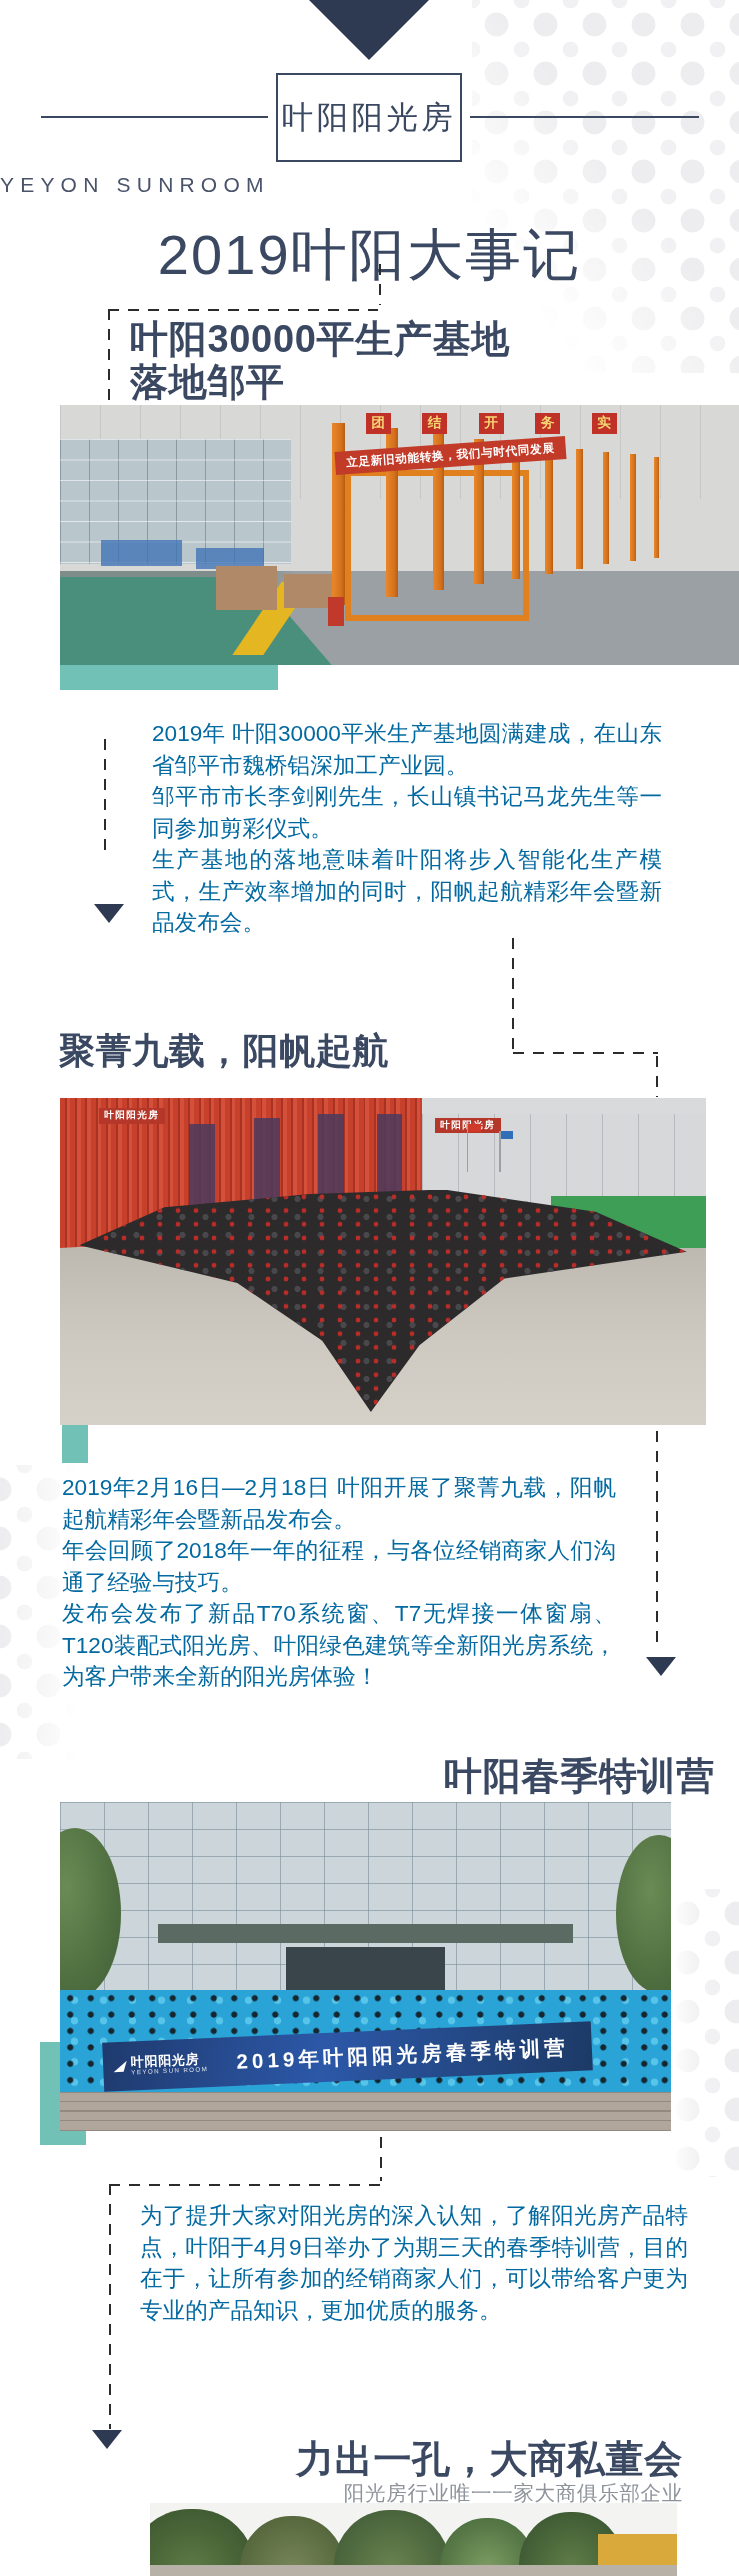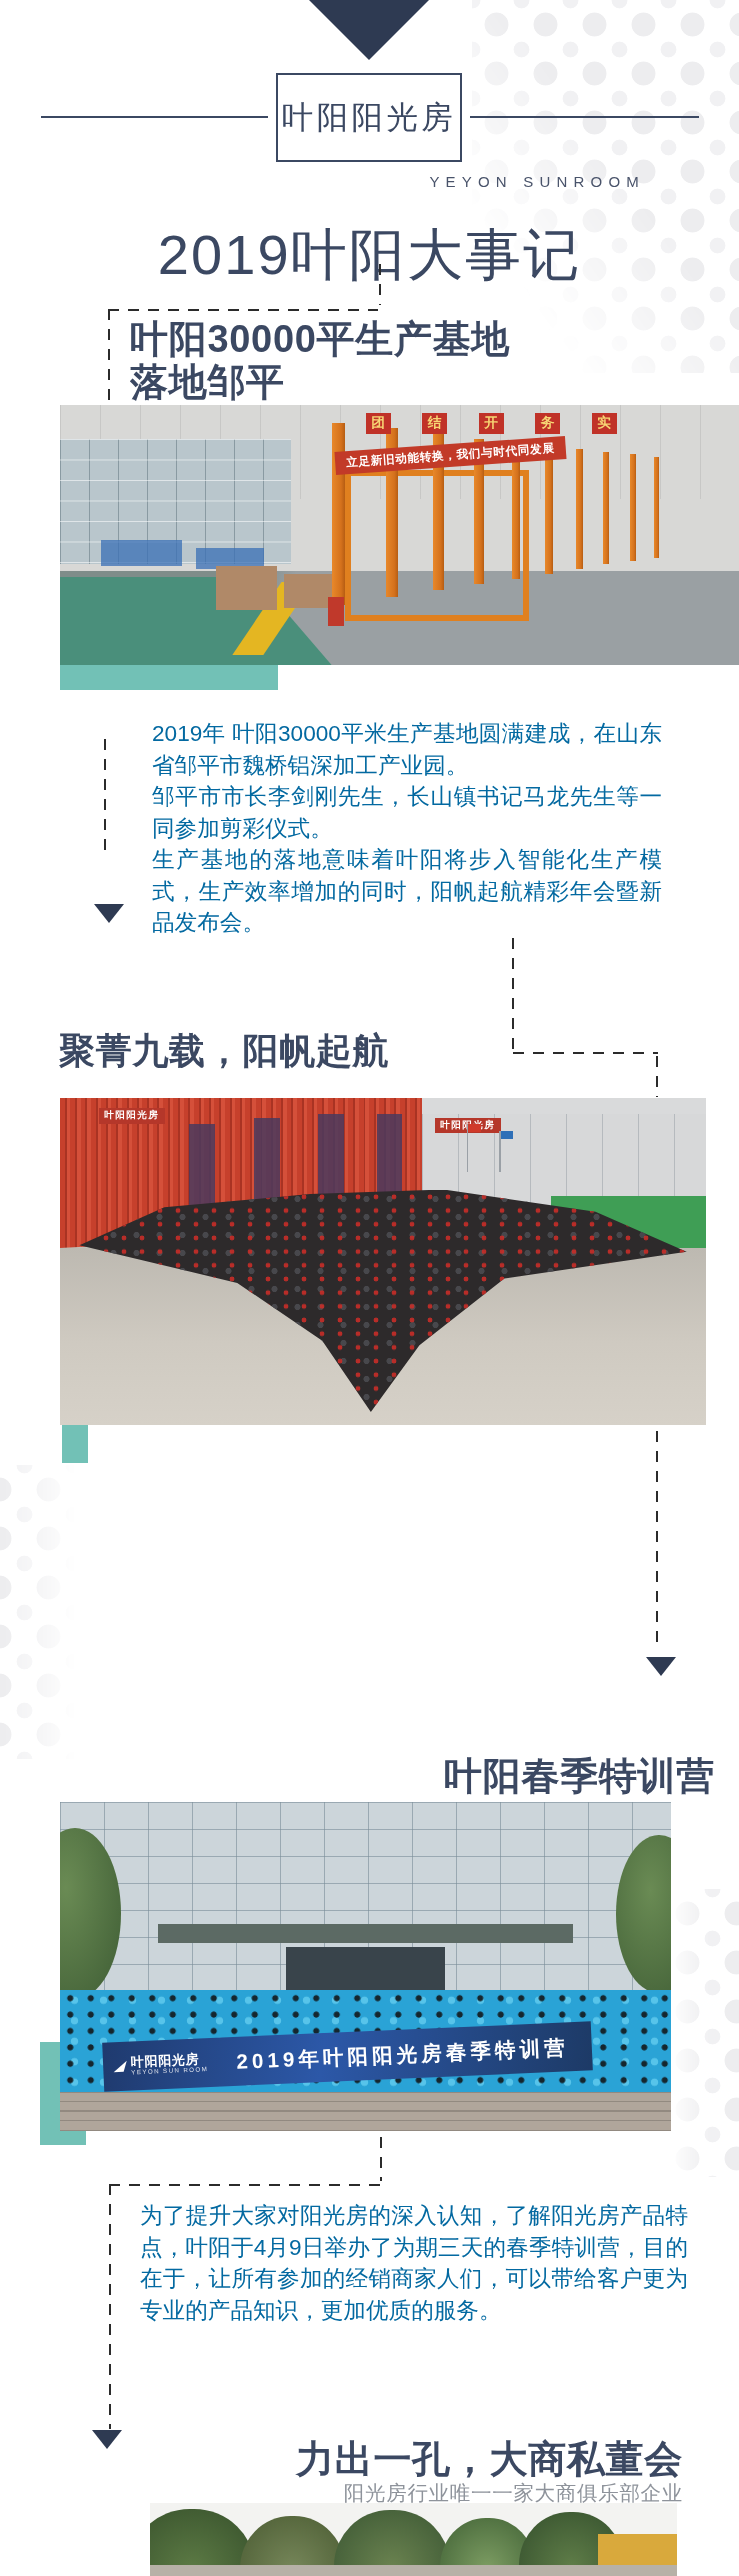--- a/index.html
+++ b/index.html
@@ -26,21 +26,21 @@
        border-top:19px solid #2e3a52;}
   .teal{background:#72c1b6;}
   .rule{height:2.1px;background:#3b4862;}
 
   
   .top-tri{width:0;height:0;border-left:60px solid transparent;border-right:60px solid transparent;
            border-top:60px solid #2e3a52;}
   .logo-box{box-sizing:border-box;width:186px;height:89px;border:2.1px solid #3b4862;
             display:flex;align-items:center;justify-content:center;
             font-size:31.5px;letter-spacing:3.4px;color:#3b4862;font-weight:500;}
-  .brand-sub{width:645px;text-align:right;font-size:15px;letter-spacing:6.2px;color:#49536a;}
+  .brand-sub{width:645px;text-align:left;font-size:21px;letter-spacing:6.2px;color:#49536a;}
   .page-title{width:739px;text-align:center;font-size:56px;letter-spacing:2.1px;color:#3b4862;font-weight:400;}
 
   
   .h1{font-weight:700;color:#3b4862;font-size:38px;line-height:43px;letter-spacing:0.7px;}
   .h2{font-weight:900;color:#3b4862;font-size:36px;letter-spacing:0.7px;white-space:nowrap;}
   .sub{font-size:20.5px;color:#8e939b;letter-spacing:0.7px;white-space:nowrap;}
   .body-text{font-size:22.6px;line-height:31.5px;color:#0369a1;text-align:justify;}
   .body-text p{margin:0;}
   .right{text-align:right;}
 
@@ -217,20 +217,25 @@
       <span>叶阳阳光房</span>
     </div>
     <span class="p2-pole" style="left:63%;top:8%;height:48px;"></span>
     <span class="p2-flag-r" style="left:63.2%;top:8%;"></span>
     <span class="p2-pole" style="left:68%;top:10%;height:41px;"></span>
     <span class="p2-flag-b" style="left:68.2%;top:10%;"></span>
     <div class="p2-crowd"></div>
   </div>
   <div class="abs teal" style="left:62px;top:1425px;width:26px;height:38px;"></div>
 
+  <div class="abs body-text" style="left:62px;top:1472px;width:554px;">
+    <p>2019年2月16日—2月18日 叶阳开展了聚菁九载，阳帆起航精彩年会暨新品发布会。</p>
+    <p>年会回顾了2018年一年的征程，与各位经销商家人们沟通了经验与技巧。</p>
+    <p>发布会发布了新品T70系统窗、T7无焊接一体窗扇、T120装配式阳光房、叶阳绿色建筑等全新阳光房系统，为客户带来全新的阳光房体验！</p>
+  </div>
   <div class="abs dash-v" style="left:656px;top:1431px;height:219px;"></div>
   <div class="abs tri" style="left:646px;top:1657px;"></div>
 
   <div class="abs h2 right" style="left:0;top:1751px;width:715px;font-size:38px;">叶阳春季特训营</div>
 
   <div class="abs teal" style="left:40px;top:2042px;width:46px;height:103px;"></div>
   <div class="photo" style="left:60px;top:1802px;width:611px;height:329px;">
     <div class="p3-facade"></div>
     <div class="p3-tree" style="left:-5%;top:8%;width:15%;height:52%;"></div>
     <div class="p3-tree" style="right:-5%;top:10%;width:14%;height:48%;"></div>

